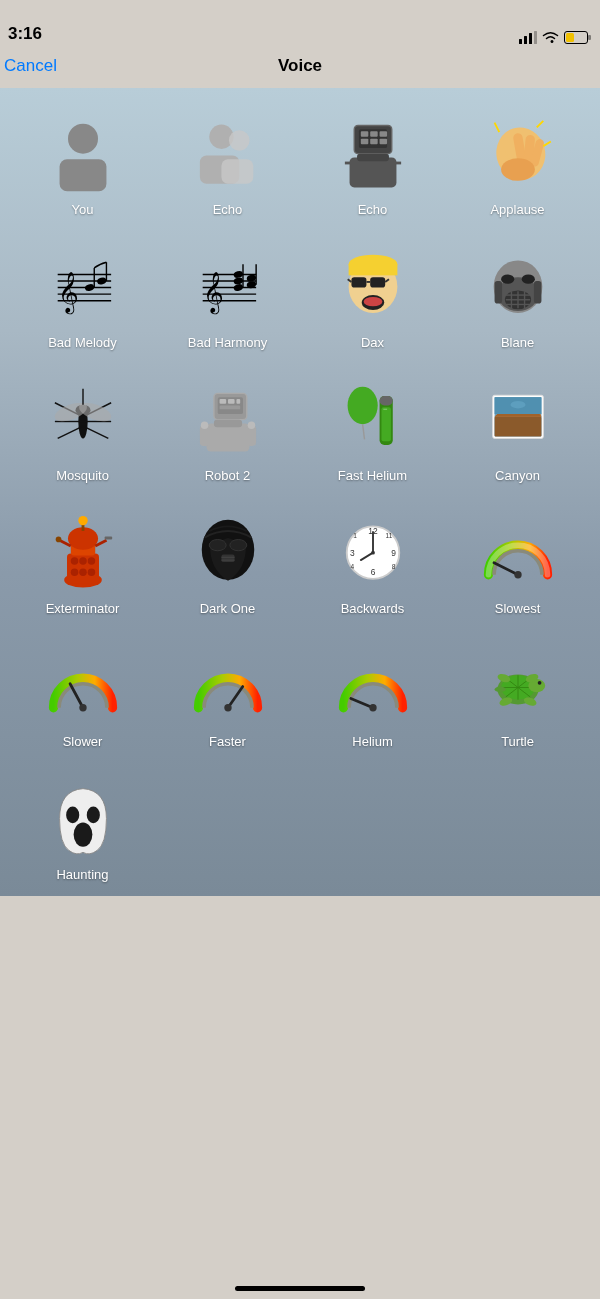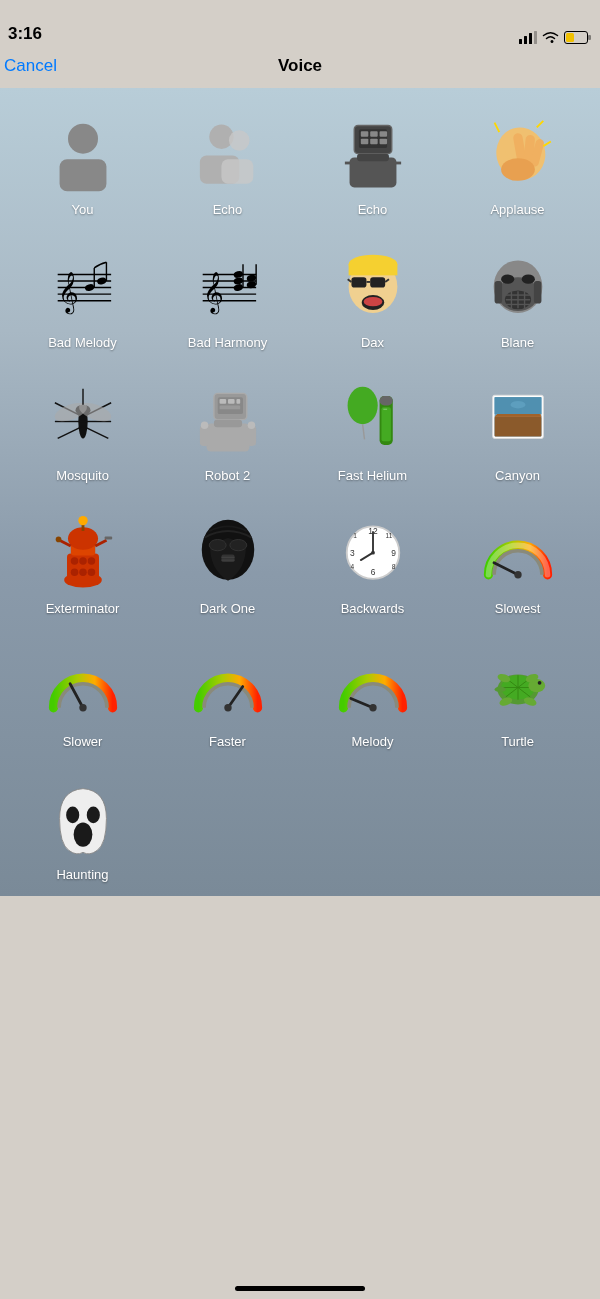--- a/index.html
+++ b/index.html
@@ -531,21 +531,21 @@
               <stop offset="100%" style="stop-color:#ff2200"></stop>
             </linearGradient>
           </defs>
           <path d="M8 55 A32 32 0 0 1 72 55" fill="none" stroke="url(#g4)" stroke-width="10" stroke-linecap="round"></path>
           <path d="M14 55 A26 26 0 0 1 66 55" fill="none" stroke="#8a8a7a" stroke-width="4"></path>
 
           <line x1="40" y1="55" x2="16" y2="45" stroke="#222" stroke-width="3" stroke-linecap="round"></line>
           <circle cx="40" cy="55" r="4" fill="#333"></circle>
         </svg>
       </div>
-      <span class="voice-label">Melody</span>
+      <span class="voice-label">Helium</span>
     </div>
 
     <div class="voice-item">
       <div class="voice-icon">
         <svg width="70" height="75" viewBox="0 0 70 80">
 
           <ellipse cx="35" cy="42" rx="22" ry="16" fill="#559933"></ellipse>
 
           <ellipse cx="35" cy="40" rx="18" ry="13" fill="#44aa22"></ellipse>
           <line x1="35" y1="27" x2="35" y2="53" stroke="#338811" stroke-width="1"></line>

